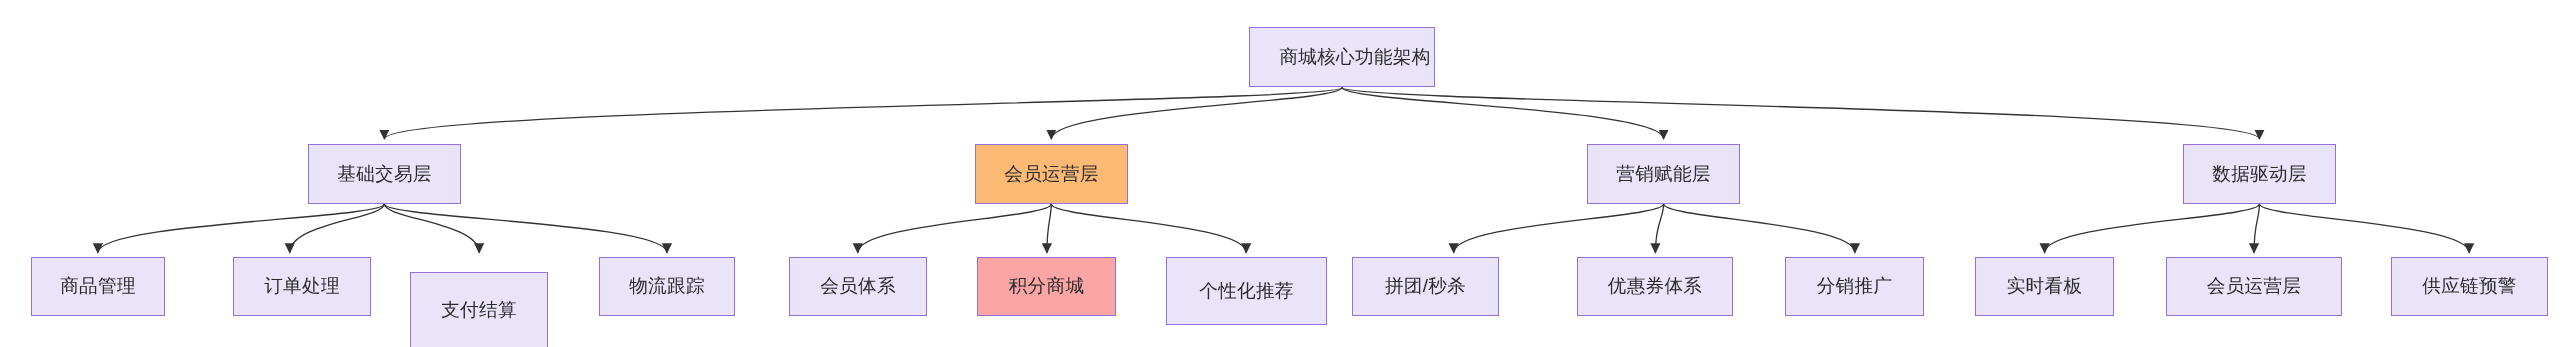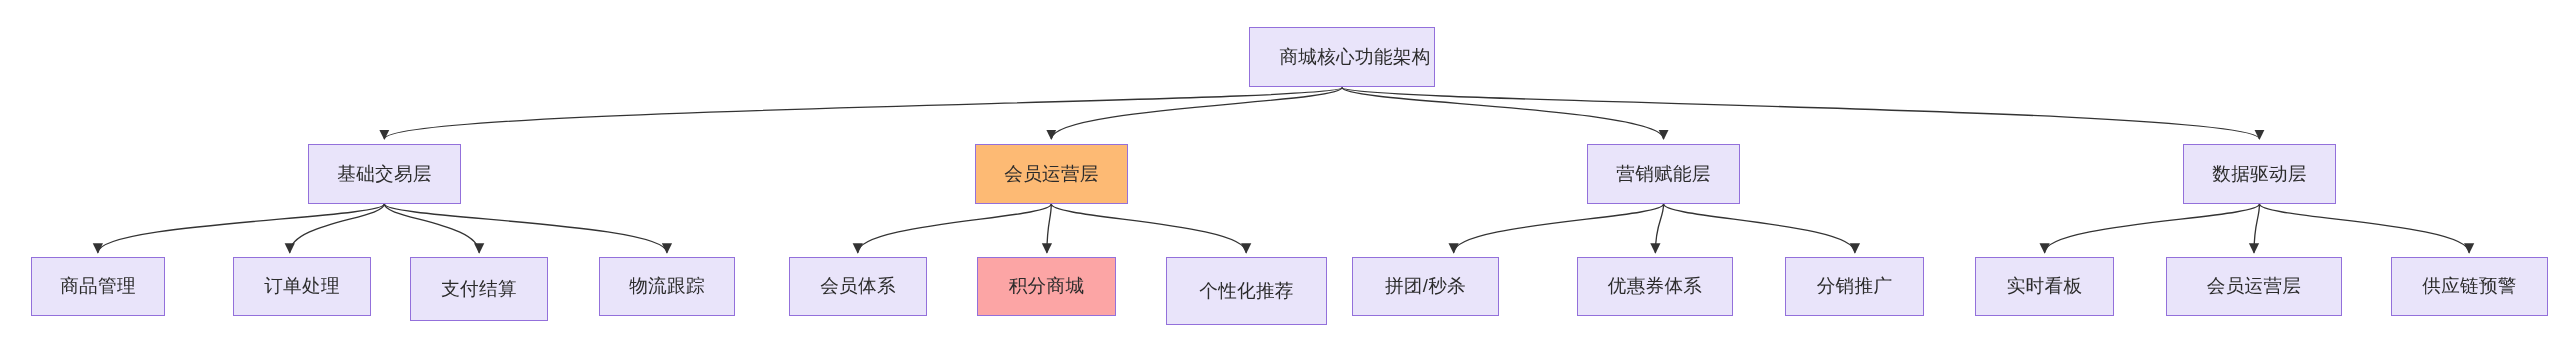--- a/index.html
+++ b/index.html
@@ -95,21 +95,21 @@
       </div>
       <div class="node level-1" style="left: 2183px; top: 144px; width: 153px; height: 60px; background: rgb(233, 228, 250); border-color: rgb(147, 112, 219); color: rgb(43, 43, 43);">
         <span class="node-label">数据驱动层</span>
       </div>
       <div class="node level-2" style="left: 31px; top: 257px; width: 134px; height: 59px; background: rgb(233, 228, 250); border-color: rgb(147, 112, 219); color: rgb(43, 43, 43);">
         <span class="node-label">商品管理</span>
       </div>
       <div class="node level-2" style="left: 221px; top: 257px; width: 138px; height: 59px; background: rgb(233, 228, 250); border-color: rgb(147, 112, 219); color: rgb(43, 43, 43); margin-left: 12px;">
         <span class="node-label">订单处理</span>
       </div>
-      <div class="node level-2" style="left: 410px; top: 257px; width: 138px; height: 64px; background: rgb(233, 228, 250); border-color: rgb(147, 112, 219); color: rgb(43, 43, 43);">
+      <div class="node level-2" style="left: 410px; top: 272px; width: 138px; height: 76px; background: rgb(233, 228, 250); border-color: rgb(147, 112, 219); color: rgb(43, 43, 43);">
         <span class="node-label">支付结算</span>
       </div>
       <div class="node level-2" style="left: 599px; top: 257px; width: 136px; height: 59px; background: rgb(233, 228, 250); border-color: rgb(147, 112, 219); color: rgb(43, 43, 43);">
         <span class="node-label">物流跟踪</span>
       </div>
       <div class="node level-2" style="left: 789px; top: 257px; width: 138px; height: 59px; background: rgb(233, 228, 250); border-color: rgb(147, 112, 219); color: rgb(43, 43, 43);">
         <span class="node-label">会员体系</span>
       </div>
       <div class="node level-2" style="left: 977px; top: 257px; width: 139px; height: 59px; background: #fca5a5; border-color: rgb(147, 112, 219); color: rgb(43, 43, 43);">
         <span class="node-label">积分商城</span>

